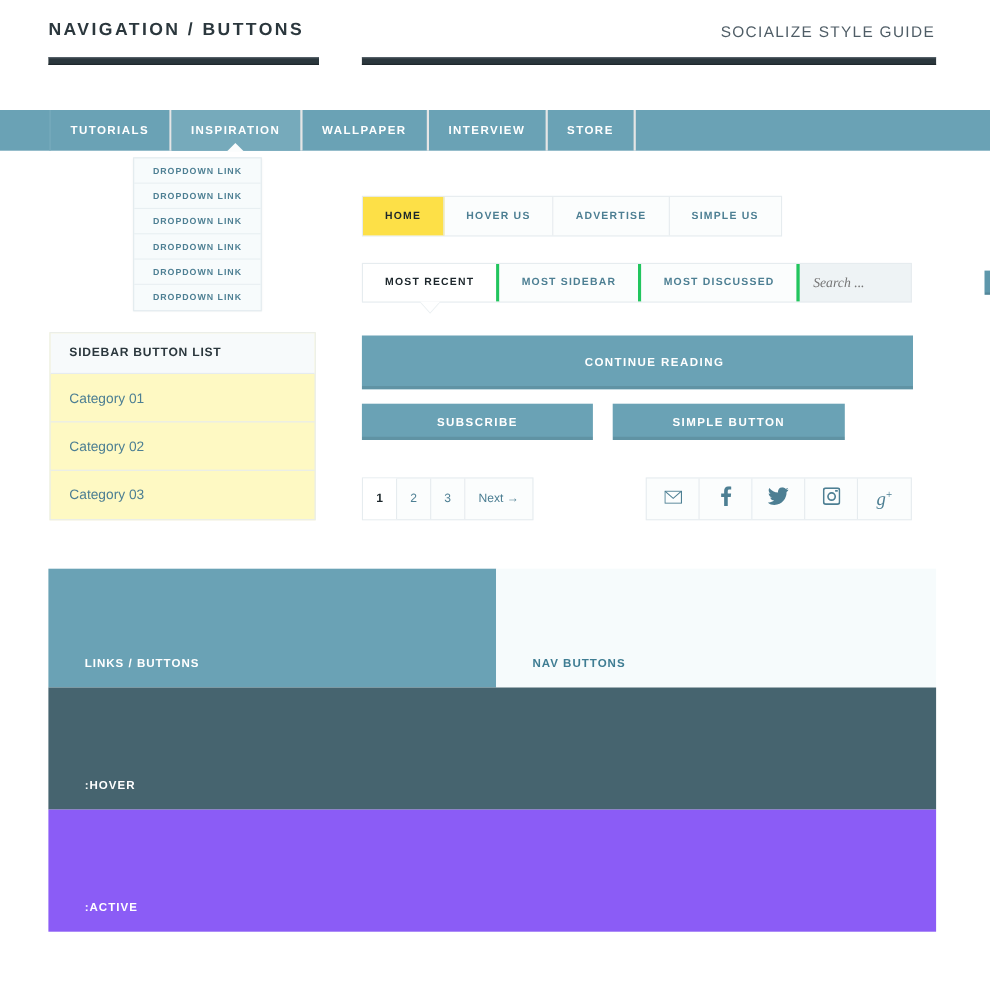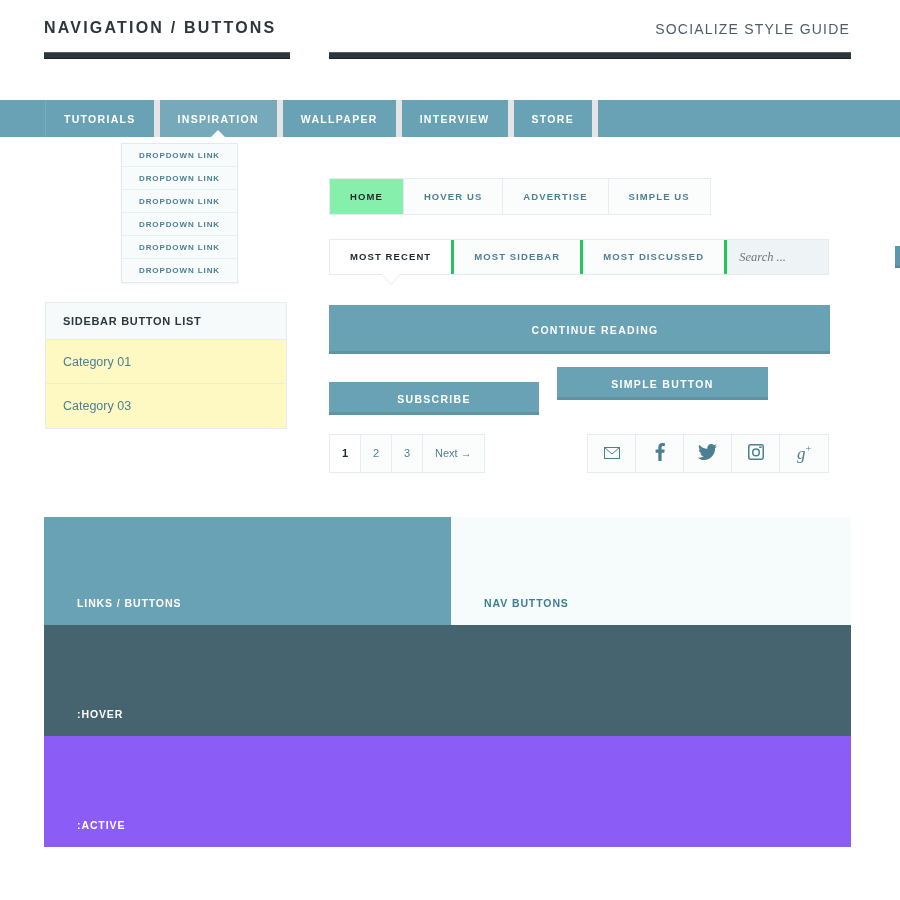--- a/index.html
+++ b/index.html
@@ -34,21 +34,21 @@
   
   .topnav {
     position: absolute; left: 0; top: 100px; width: 900px; height: 37px;
     background: #6aa2b5; display: flex; align-items: stretch;
   }
   .topnav-spacer { width: 46px; border-right: 1px solid #79acbd; }
   .topnav-item {
     display: flex; align-items: center; justify-content: center;
     padding: 0 18px;
     font-size: 10.5px; font-weight: bold; letter-spacing: 1.3px;
-    color: #ffffff; border-right: 6px solid #e5e5e5;
+    color: #ffffff; border-right: 2px solid #e5e5e5;
     position: relative; cursor: pointer; white-space: nowrap;
   }
   .topnav-item.active { background: #76aabb; }
   .topnav-item.active::after {
     content: ""; position: absolute; left: 50%; bottom: -1px;
     transform: translateX(-50%);
     border-left: 8px solid transparent; border-right: 8px solid transparent;
     border-bottom: 8px solid #fbfdfd;
   }
   .topnav-tail { flex: 1; }
@@ -91,21 +91,21 @@
     position: absolute; left: 329px; top: 178px;
     display: flex; background: #fbfdfd; border: 1px solid #e6ecef;
   }
   .pagenav-item {
     padding: 0 20px; height: 35px; line-height: 35px;
     font-size: 9.5px; font-weight: bold; letter-spacing: 1.1px;
     color: #4d7f93; border-right: 1px solid #e6ecef; cursor: pointer;
     white-space: nowrap;
   }
   .pagenav-item:last-child { border-right: none; }
-  .pagenav-item.active { background: #86efac; color: #1d272c; }
+  .pagenav-item.active { background: #fde047; color: #1d272c; }
 
   
   .filterbar {
     position: absolute; left: 329px; top: 239px; width: 500px; height: 36px;
     display: flex; background: #eef3f5; border: 1px solid #e6ecef;
   }
   .filter-tab {
     padding: 0 20px; height: 34px; line-height: 34px;
     font-size: 9.5px; font-weight: bold; letter-spacing: 1.1px;
     color: #4d7f93; border-right: 3px solid #22c55e;
@@ -135,21 +135,21 @@
 
   
   .btn {
     background: #6aa2b5; color: #ffffff; border: none;
     font-family: "Liberation Sans", sans-serif;
     font-size: 10.5px; font-weight: bold; letter-spacing: 1.3px;
     cursor: pointer; text-align: center;
     box-shadow: inset 0 -3px 0 rgba(0,0,0,0.09);
   }
   .btn-continue { position: absolute; left: 329px; top: 305px; width: 501px; height: 49px; padding-left: 31px; }
-  .btn-subscribe { position: absolute; left: 329px; top: 382px; width: 210px; height: 33px; }
+  .btn-subscribe { position: absolute; left: 329px; top: 367px; width: 210px; height: 33px; }
   .btn-simple { position: absolute; left: 557px; top: 367px; width: 211px; height: 33px; }
 
   
   .pagination {
     position: absolute; left: 329px; top: 434px;
     display: flex; background: #fbfdfd; border: 1px solid #e6ecef;
   }
   .page-num {
     min-width: 31px; height: 37px; line-height: 37px; padding: 0 8px;
     text-align: center; font-size: 11px; color: #4d7f93;
@@ -221,20 +221,21 @@
     <div class="dropdown-item">DROPDOWN LINK</div>
     <div class="dropdown-item">DROPDOWN LINK</div>
     <div class="dropdown-item">DROPDOWN LINK</div>
     <div class="dropdown-item">DROPDOWN LINK</div>
     <div class="dropdown-item">DROPDOWN LINK</div>
   </div>
 
   <div class="sidebar">
     <div class="sidebar-head">SIDEBAR BUTTON LIST</div>
     <div class="sidebar-item">Category 01</div>
+    <div class="sidebar-item">Category 02</div>
     <div class="sidebar-item">Category 03</div>
   </div>
 
   <div class="pagenav">
     <div class="pagenav-item active">HOME</div>
     <div class="pagenav-item">HOVER US</div>
     <div class="pagenav-item">ADVERTISE</div>
     <div class="pagenav-item">SIMPLE US</div>
   </div>
 

